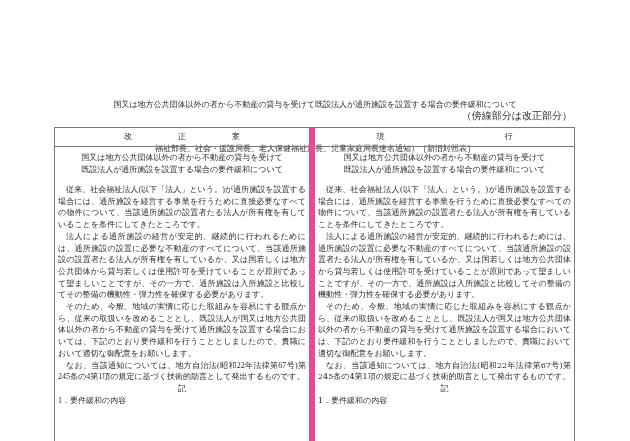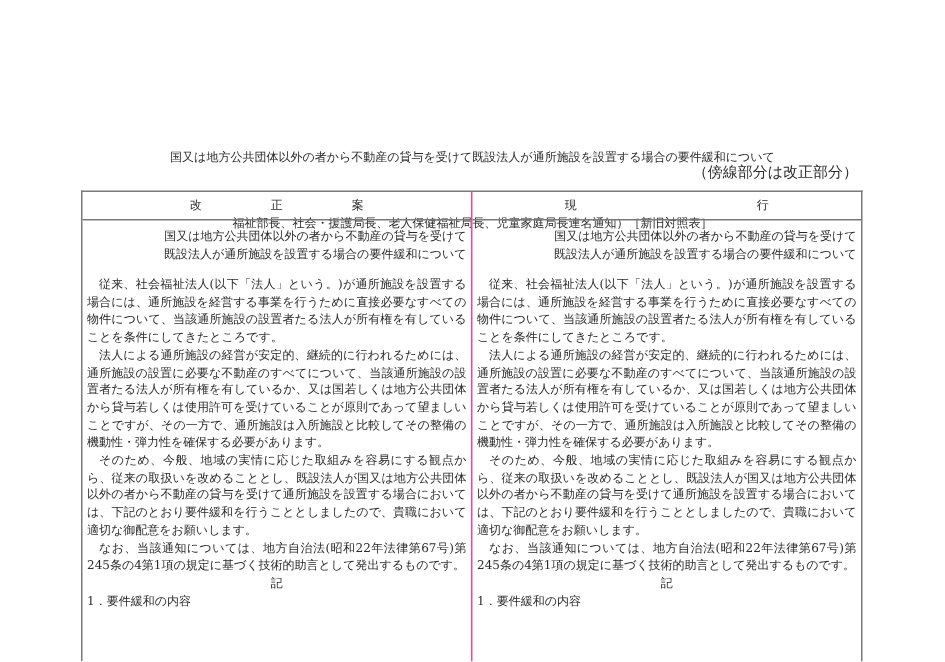--- a/index.html
+++ b/index.html
@@ -19,29 +19,29 @@
   }
   .table {
     position: absolute; left: 54px; top: 127px; width: 521px; height: 314px;
     border-left: 1px solid #7a7a7a; border-right: 1px solid #7a7a7a;
     border-top: 1px solid #7a7a7a;
     box-sizing: border-box;
   }
   .col {
     position: absolute; top: 0; bottom: 0; box-sizing: border-box;
   }
-  .col.left { left: 0; width: 260px; border-right: 1px solid #ec4899; }
+  .col.left { left: 0; width: 260px; border-right: 6px solid #ec4899; font-family: Liberation Serif, serif; }
   .col.right { left: 260px; width: 259px; }
   .head {
     height: 19px; border-bottom: 1px solid #7a7a7a; box-sizing: border-box;
     text-align: center; font-size: 8px; line-height: 18px; letter-spacing: 0;
   }
   .head span { display: inline-block; }
   .body { padding: 5px 3px 0 3px; font-size: 8px; line-height: 11.7px; }
-  .sub-title { text-align: right; line-height: 12px; }
+  .sub-title { text-align: center; line-height: 12px; }
   .sub-title span { display: block; }
   .para { margin: 0; text-indent: 1em; text-align: justify; }
   .gap { height: 8px; }
   .center { text-align: center; }
   .item { margin: 0; }
 </style>
 </head>
 <body>
 
 <div class="title-block">

